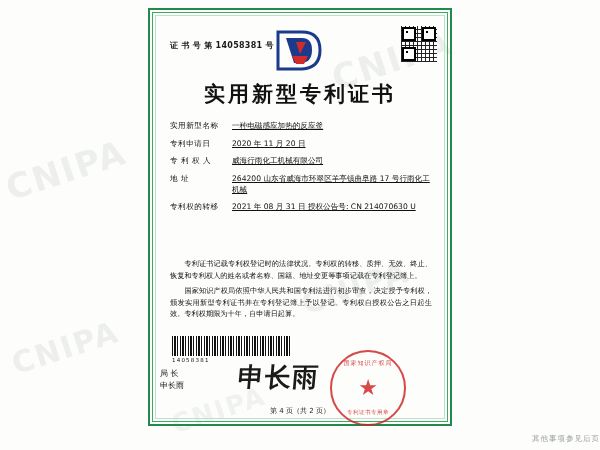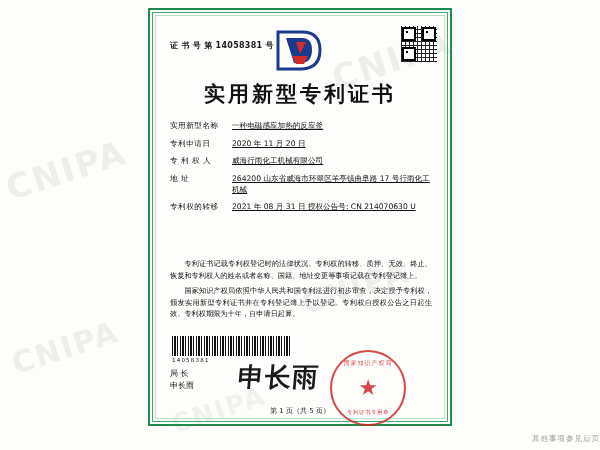--- a/index.html
+++ b/index.html
@@ -196,21 +196,21 @@
     position: absolute;
     left: 172px;
     top: 357px;
     font-size: 5.5px;
     letter-spacing: 1.2px;
     color: #111;
   }
 
   .signature-block {
     position: absolute;
-    left: 170px;
+    left: 160px;
     top: 368px;
     font-size: 8px;
     color: #111;
     line-height: 1.5;
   }
   .sig-name {
     position: absolute;
     left: 238px;
     top: 360px;
     font-family: "DejaVu Serif", "Liberation Serif", serif;
@@ -350,15 +350,15 @@
     <div>申长雨</div>
   </div>
   <div class="sig-name">申长雨</div>
 
   <div class="seal">
     <div class="seal-top">国家知识产权局</div>
     <div class="seal-star">★</div>
     <div class="seal-bottom">专利证书专用章</div>
   </div>
 
-  <div class="page-no">第 1 页（共 5 页）</div>
+  <div class="page-no">第 4 页（共 2 页）</div>
   <div class="footer-note">其他事项参见后页</div>
 </div>
 
 </body></html>

